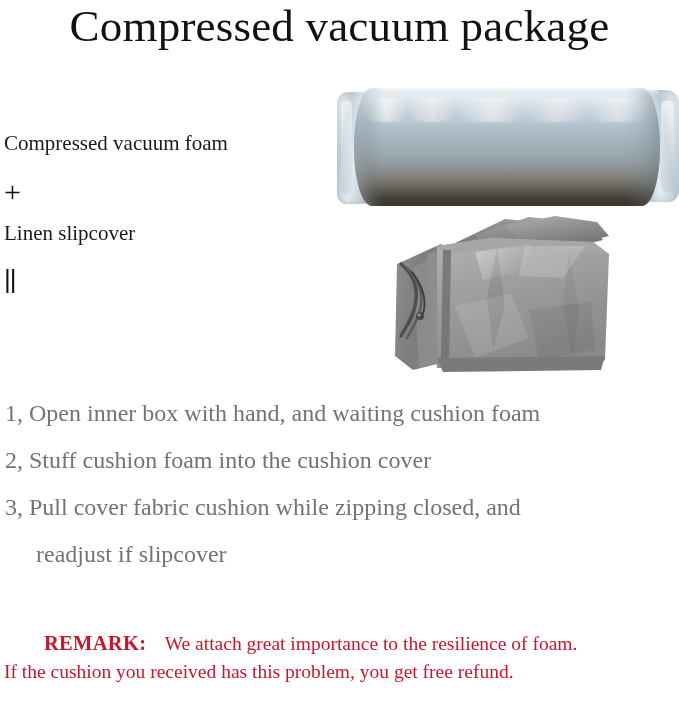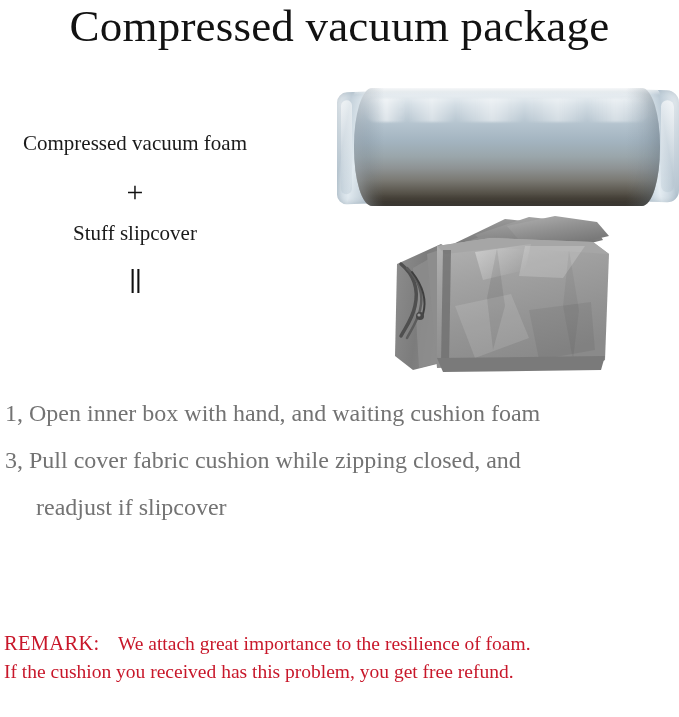--- a/index.html
+++ b/index.html
@@ -36,21 +36,21 @@
     color: #121212;
     white-space: nowrap;
   }
 
   
   .eq-col {
     position: absolute;
     left: 4px;
     top: 128px;
     width: 262px;
-    text-align: center;
+    text-align: left;
   }
   .eq-line {
     font-size: 21px;
     line-height: 30px;
     color: #1a1a1a;
     white-space: nowrap;
   }
   .eq-sym-plus {
     font-size: 30px;
     line-height: 40px;
@@ -237,39 +237,40 @@
     top: 629px;
     width: 672px;
     color: #c8172a;
   }
   .remark-line {
     font-size: 19.5px;
     line-height: 28px;
     white-space: nowrap;
   }
   .remark-kw {
-    font-weight: normal;
+    font-weight: bold;
     font-size: 20.5px;
     letter-spacing: 0.3px;
+    margin-left: 40px;
   }
   .remark-kw-sp { display: inline-block; width: 9px; }
 </style>
 </head>
 <body>
 
 <div class="page">
 
   <div class="title">Compressed vacuum package</div>
 
   <div class="eq-col">
     <div class="eq-line">Compressed vacuum foam</div>
     <div class="sp-1"></div>
     <div class="eq-sym-plus">+</div>
     <div class="sp-2"></div>
-    <div class="eq-line">Stuff slipcover</div>
+    <div class="eq-line">Linen slipcover</div>
     <div class="sp-3"></div>
     <div class="eq-sym-equals">||</div>
     <div class="sp-2"></div>
   </div>
 
   <div class="roll-wrap">
     <div class="roll-flap-l"></div>
     <div class="roll-flap-r"></div>
     <div class="roll-body"></div>
     <div class="roll-cap-l"></div>
@@ -341,20 +342,23 @@
 
       <path d="M58 148 L226 146 L222 160 L64 162 Z" fill="#7a7a7a"></path>
     </svg>
   </div>
 
   <div class="steps">
     <div class="step">
       <span>1, Open inner box with hand, and waiting cushion foam</span>
     </div>
     <div class="step">
+      <span>2, Stuff cushion foam into the cushion cover</span>
+    </div>
+    <div class="step">
       <span>3, Pull cover fabric cushion while zipping closed, and</span>
       <span class="cont">readjust if slipcover</span>
     </div>
   </div>
 
   <div class="remark">
     <div class="remark-line">
       <span class="remark-kw">REMARK:</span>
       <span class="remark-kw-sp"></span>
       <span>We attach great importance to the resilience of foam.</span>

